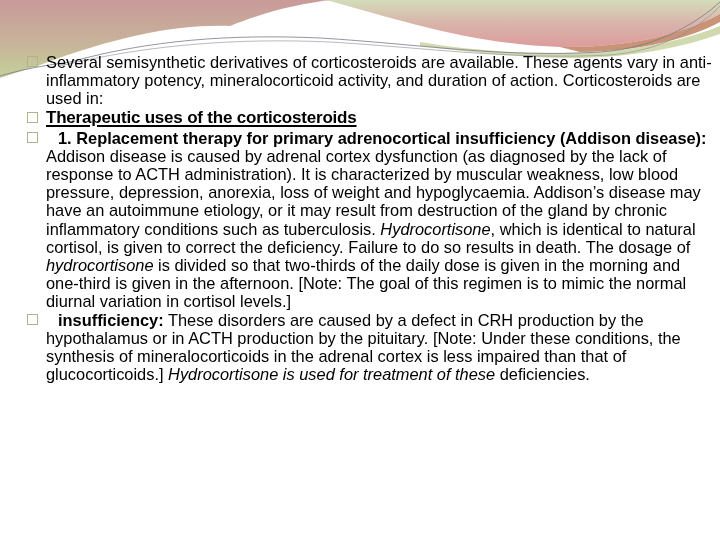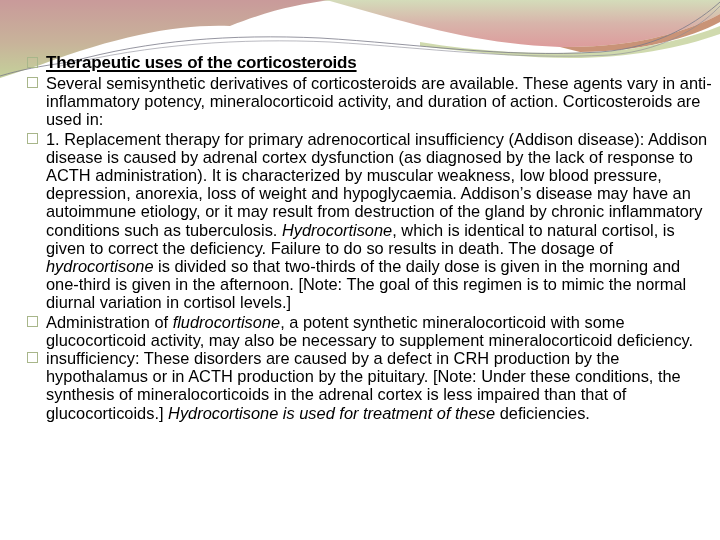--- a/index.html
+++ b/index.html
@@ -54,21 +54,21 @@
     }
     .title .bullet { top: 4px; }
     .title-text {
       font-weight: bold;
       text-decoration: underline;
       text-decoration-thickness: 2px;
       text-underline-offset: 2px;
       font-family: "Liberation Sans", sans-serif;
       letter-spacing: -0.2px;
     }
-    .bold { font-weight: normal; }
+    .bold { font-weight: bold; margin-left: 12px; }
     .ital { font-style: italic; }
     .gap { margin-top: 1px; }
   </style>
 </head>
 <body>
 
 <svg class="header-bg" viewBox="0 0 720 90" preserveAspectRatio="none">
   <defs>
     <linearGradient id="gLeft" x1="0" y1="0" x2="0" y2="1">
       <stop offset="0" stop-color="#c99a9a"></stop>
@@ -90,39 +90,35 @@
 
   <path d="M420,42 C480,52 540,55 600,52 C650,48 690,38 720,26 L720,34 C680,48 630,58 570,58 C520,58 470,52 420,46 Z" fill="#c4d19a" opacity="0.8"></path>
 
   <path d="M70,62 C150,40 230,34 320,38 C420,44 500,58 600,52 C660,48 700,20 720,2" fill="none" stroke="#7a7a88" stroke-width="0.8"></path>
   <path d="M60,66 C150,44 240,38 330,42 C430,48 510,60 610,55 C670,50 705,22 720,6" fill="none" stroke="#8a8a96" stroke-width="0.6"></path>
   <path d="M0,76 C20,70 40,66 70,62" fill="none" stroke="#7a7a88" stroke-width="0.8"></path>
 </svg>
 
 <div class="slide-content">
 
+  <p class="para">
+    <span class="bullet"></span>
+    <span>Several semisynthetic derivatives of corticosteroids are available. These agents vary in anti-inflammatory potency, mineralocorticoid activity, and duration of action. Corticosteroids are used in:</span>
+  </p>
+
   <p class="para title">
     <span class="bullet"></span>
     <span class="title-text">Therapeutic uses of the corticosteroids</span>
-  </p>
-
-  <p class="para">
-    <span class="bullet"></span>
-    <span>Several semisynthetic derivatives of corticosteroids are available. These agents vary in anti-inflammatory potency, mineralocorticoid activity, and duration of action. Corticosteroids are used in:</span>
   </p>
 
   <p class="para gap">
     <span class="bullet"></span>
     <span class="bold">1. Replacement therapy for primary adrenocortical insufficiency (Addison disease):</span><span> Addison disease is caused by adrenal cortex dysfunction (as diagnosed by the lack of response to ACTH administration). It is characterized by muscular weakness, low blood pressure, depression, anorexia, loss of weight and hypoglycaemia. Addison’s disease may have an autoimmune etiology, or it may result from destruction of the gland by chronic inflammatory conditions such as tuberculosis.  </span><span class="ital">Hydrocortisone</span><span>, which is identical to natural cortisol, is given to correct the deficiency. Failure to do so results in death. The dosage of </span><span class="ital">hydrocortisone</span><span> is divided so that two-thirds of the daily dose is given in the morning and one-third is given in the afternoon. [Note: The goal of this regimen is to mimic the normal diurnal variation in cortisol levels.]</span>
   </p>
 
-  <p class="para gap">
-    <span class="bullet"></span>
-    <span>Administration of </span><span class="ital">fludrocortisone</span><span>, a potent synthetic mineralocorticoid with some glucocorticoid activity, may also be necessary to supplement mineralocorticoid deficiency.</span>
-  </p>
 
 
   <p class="para">
     <span class="bullet"></span>
     <span class="bold">insufficiency:</span><span> These disorders are caused by a defect in CRH production by the hypothalamus or in ACTH production by the pituitary. [Note: Under these conditions, the synthesis of mineralocorticoids in the adrenal cortex is less impaired than that of glucocorticoids.] </span><span class="ital">Hydrocortisone is used for treatment of these</span><span> deficiencies.</span>
   </p>
 
 </div>
 
 </body></html>

